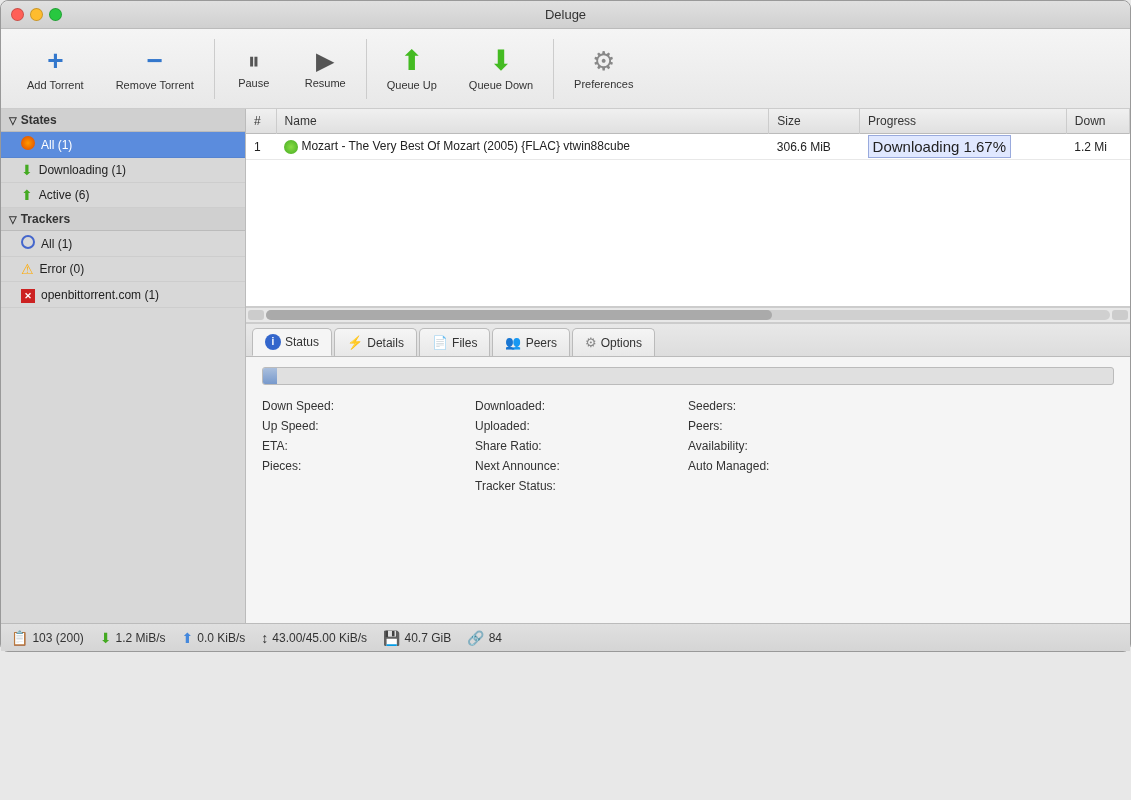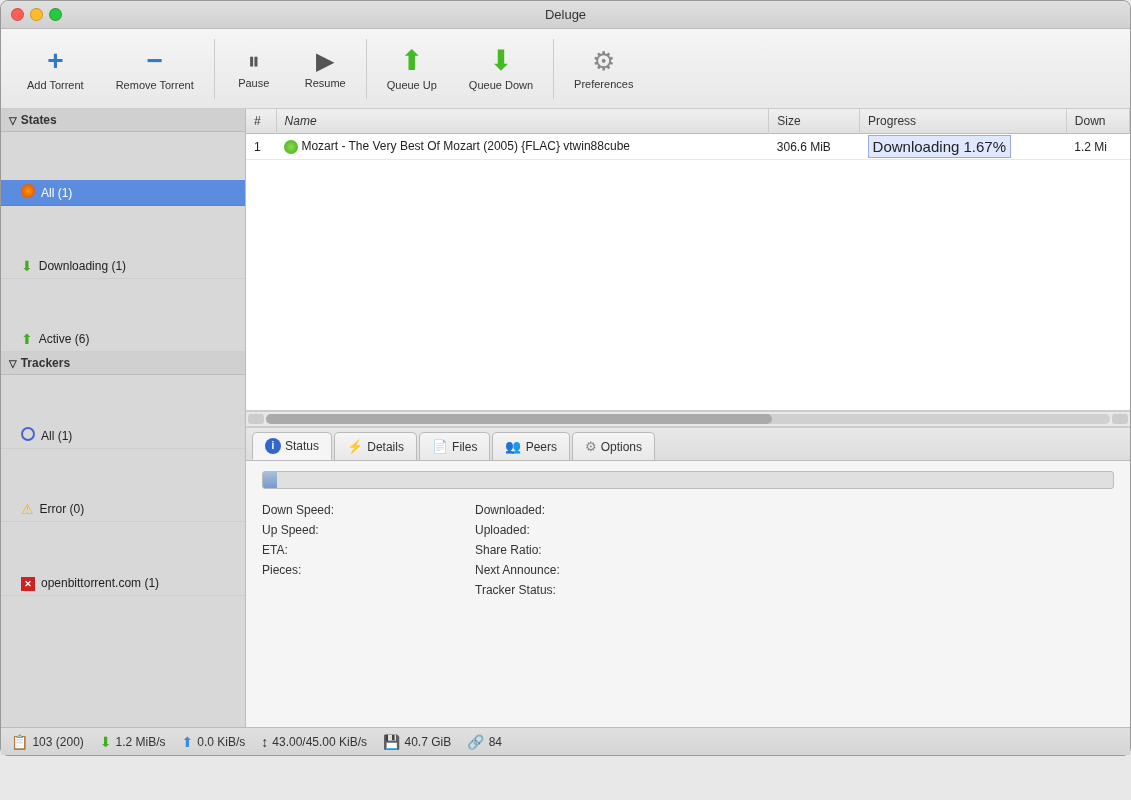--- a/index.html
+++ b/index.html
@@ -6,21 +6,21 @@
     body {
       font-family: -apple-system, "Helvetica Neue", Arial, sans-serif;
       font-size: 12px;
       background: #e8e8e8;
       width: 1131px;
       height: 800px;
       overflow: hidden;
     }
     .window {
       width: 1131px;
-      height: 756px;
+      height: 652px;
       background: #ececec;
       border-radius: 8px;
       border: 1px solid #999;
       display: flex;
       flex-direction: column;
     }
     
     .titlebar {
       background: linear-gradient(to bottom, #e0e0e0, #d0d0d0);
       border-radius: 8px 8px 0 0;
@@ -122,21 +122,20 @@
       font-size: 10px;
     }
     .sidebar-item {
       display: flex;
       align-items: center;
       padding: 4px 8px 4px 20px;
       cursor: pointer;
       font-size: 12px;
       color: #222;
       border-bottom: 1px solid rgba(0,0,0,0.05);
-      margin-top: 48px;
     }
     .sidebar-item.active {
       background: #5b8cdd;
       color: white;
     }
     .sidebar-item-icon {
       margin-right: 6px;
       font-size: 14px;
     }
     
@@ -414,21 +413,21 @@
 
     </div>
 
     <div class="content">
 
       <div class="torrent-table">
         <table>
           <thead>
             <tr>
               <th>#</th>
-              <th style="min-width:380px;font-style:italic;">Name</th>
+              <th style="min-width:380px;">Name</th>
               <th>Size</th>
               <th>Progress</th>
               <th>Down</th>
             </tr>
           </thead>
           <tbody>
             <tr class="torrent-row">
               <td>1</td>
               <td>
                 <span class="torrent-row-icon"></span>
@@ -519,20 +518,38 @@
               <div class="status-item">
                 <span class="status-label">Next Announce:</span>
                 <span class="status-value"></span>
               </div>
               <div class="status-item">
                 <span class="status-label">Tracker Status:</span>
                 <span class="status-value"></span>
               </div>
             </div>
 
+            <div class="status-row">
+              <div class="status-item">
+                <span class="status-label">Seeders:</span>
+                <span class="status-value"></span>
+              </div>
+              <div class="status-item">
+                <span class="status-label">Peers:</span>
+                <span class="status-value"></span>
+              </div>
+              <div class="status-item">
+                <span class="status-label">Availability:</span>
+                <span class="status-value"></span>
+              </div>
+              <div class="status-item">
+                <span class="status-label">Auto Managed:</span>
+                <span class="status-value"></span>
+              </div>
+            </div>
 
           </div>
         </div>
 
       </div>
 
     </div>
   </div>
 
   <div class="statusbar">

